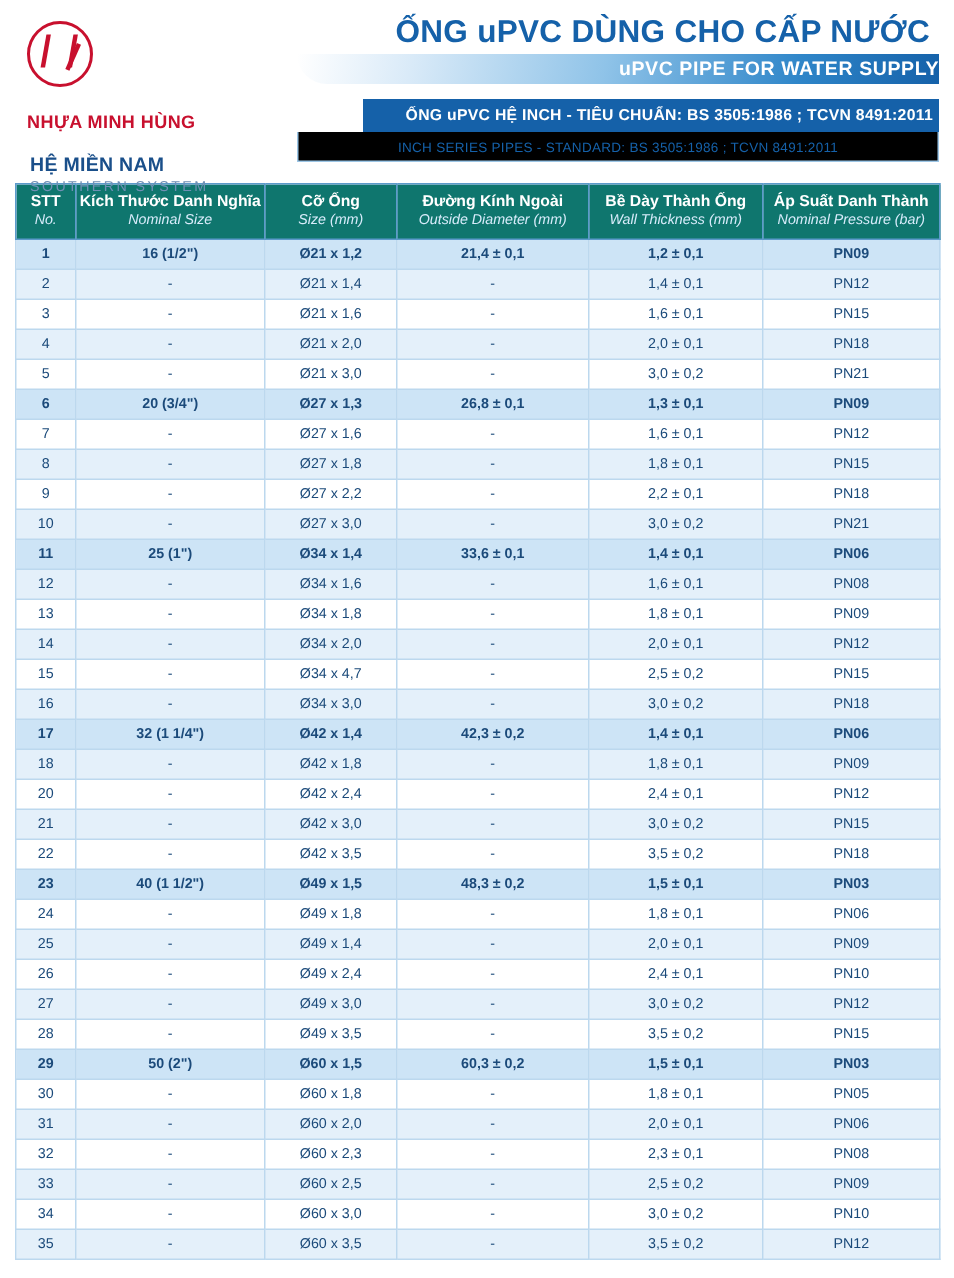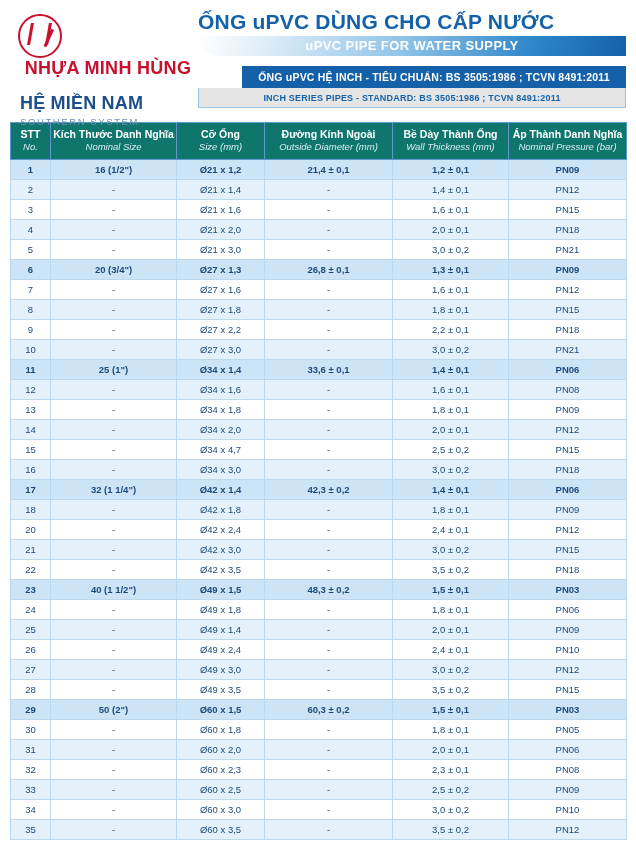--- a/index.html
+++ b/index.html
@@ -65,47 +65,47 @@
     left: 11px;
     top: 9px;
     width: 17px;
     height: 19px;
     border-right: 3px solid #c8102e;
     transform: rotate(24deg);
   }
   .brand-name {
     color: #c8102e;
     font-weight: bold;
-    font-size: 18px;
+    font-size: 12px;
     letter-spacing: 0.3px;
-    margin-top: 0;
-    text-align: center;
+    margin-top: 16px;
   }
   .brand-sub {
     margin-top: 14px;
     padding-left: 2px;
   }
   .brand-sub .line1 {
     color: #1a4f8a;
     font-weight: bold;
-    font-size: 18px;
+    font-size: 13px;
     letter-spacing: 0.2px;
   }
   .brand-sub .line2 {
     color: #6f8fb4;
     font-size: 9.5px;
     letter-spacing: 1.6px;
     margin-top: 2px;
   }
 
   .header-right {
     flex: 1;
     padding-top: 2px;
   }
   .title-main {
+    text-align: right;
     color: #1561a9;
     font-weight: bold;
     font-size: 21px;
     letter-spacing: 0.2px;
     padding-right: 6px;
   }
   .title-sub-wrap {
     position: relative;
     height: 22px;
     margin-top: 2px;
@@ -114,43 +114,43 @@
     position: absolute;
     left: 0;
     right: 0;
     top: 0;
     height: 20px;
     background: linear-gradient(100deg, #ffffff 0%, #d9eaf8 18%, #8fc3e8 48%, #2f86c9 78%, #1561a9 100%);
     border-radius: 0 0 0 40px;
   }
   .title-sub {
     position: relative;
-    text-align: center;
+    text-align: right;
     color: #ffffff;
     font-size: 13px;
     font-weight: bold;
     letter-spacing: 0.4px;
     padding: 2px 0 0 0;
   }
   .std-bar {
     margin-top: 8px;
     background: #1561a9;
     color: #ffffff;
     font-size: 10.5px;
     font-weight: bold;
-    text-align: center;
+    text-align: right;
     padding: 5px 4px;
     letter-spacing: 0.2px;
     margin-left: 44px;
   }
   .std-bar2 {
-    background: #e5e5e5;
+    background: #000000;
     color: #1561a9;
     font-size: 9px;
-    font-weight: bold;
+    font-weight: normal;
     text-align: center;
     padding: 5px 4px 4px 4px;
     border: 1px solid #9cc6e6;
     border-top: none;
     letter-spacing: 0.2px;
   }
 
   
   table.spec {
     border-collapse: collapse;
@@ -257,21 +257,21 @@
         </th>
         <th>
           <span>Đường Kính Ngoài</span>
           <span class="en">Outside Diameter (mm)</span>
         </th>
         <th>
           <span>Bề Dày Thành Ống</span>
           <span class="en">Wall Thickness (mm)</span>
         </th>
         <th>
-          <span>Áp Thành Danh Nghĩa</span>
+          <span>Áp Suất Danh Thành</span>
           <span class="en">Nominal Pressure (bar)</span>
         </th>
       </tr>
     </thead>
     <tbody id="spec-body">
         <tr class="group-start">
           <td>1</td>
           <td>16 (1/2")</td>
           <td>Ø21 x 1,2</td>
           <td>21,4 ± 0,1</td>

